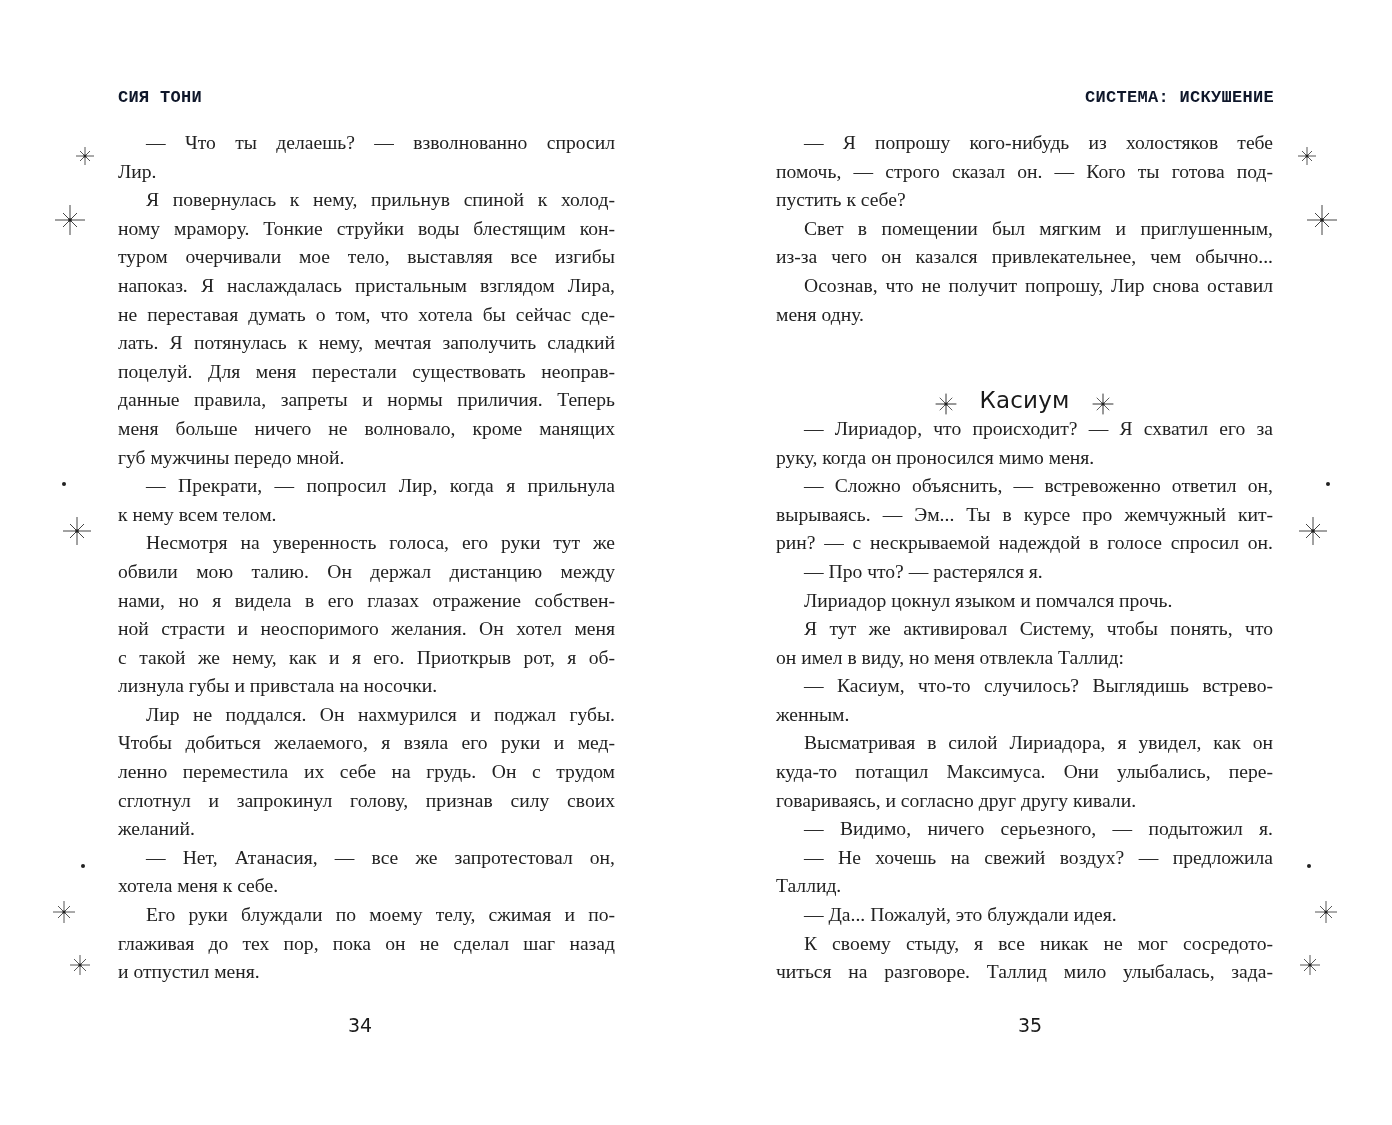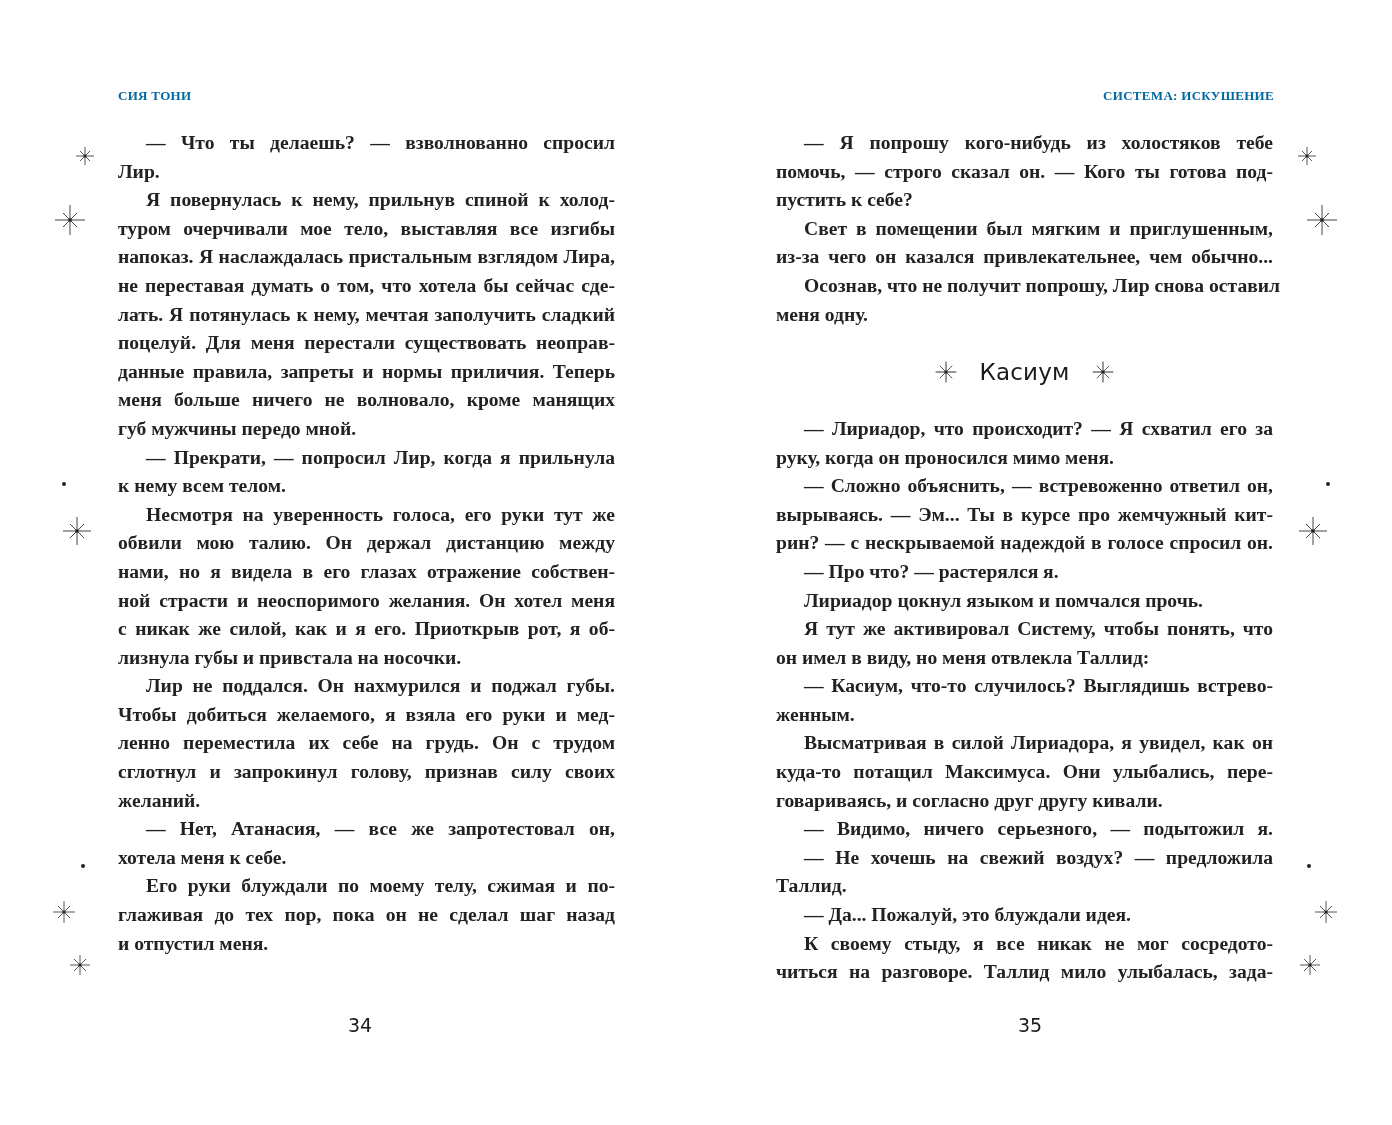--- a/index.html
+++ b/index.html
@@ -19,25 +19,25 @@
     position: absolute;
     top: 0;
     height: 1125px;
   }
   .page-left { left: 0; width: 696px; }
   .page-right { left: 696px; width: 696px; }
 
   .running-head {
     position: absolute;
     top: 88px;
-    font-family: Liberation Serif, serif;
-    font-size: 13px;
+    font-family: Liberation Mono, monospace;
+    font-size: 17px;
     font-weight: bold;
     letter-spacing: 0.3px;
-    color: #0369a1;
+    color: #0f172a;
     white-space: nowrap;
   }
   .page-left .running-head { left: 118px; }
   .page-right .running-head { right: 118px; }
 
   .text-block {
     position: absolute;
     top: 129px;
     width: 497px;
     font-size: 19.6px;
@@ -45,32 +45,31 @@
   }
   .page-left .text-block { left: 118px; }
   .page-right .text-block { left: 80px; }
 
   .line {
     display: block;
     height: 28.6px;
     white-space: nowrap;
     text-align: justify;
     text-align-last: justify;
-    font-weight: bold;
   }
   .line.last {
     text-align-last: left;
   }
   .line.indent {
     padding-left: 28px;
   }
 
   .scene-break {
     display: flex;
-    align-items: center;
+    align-items: flex-end;
     justify-content: center;
     height: 85.8px;
     gap: 22px;
   }
   .scene-break .scene-title {
     font-family: "DejaVu Sans", "Liberation Sans", sans-serif;
     font-size: 23px;
     font-weight: normal;
     color: #1a1a1a;
     letter-spacing: 0.2px;
@@ -104,35 +103,36 @@
 </style>
 </head>
 <body>
 
 <div class="page page-left">
   <div class="running-head">СИЯ ТОНИ</div>
   <div class="text-block" id="left-body">
       <span class="line indent">— Что ты делаешь? — взволнованно спросил</span>
       <span class="line last">Лир.</span>
       <span class="line indent">Я повернулась к нему, прильнув спиной к холод-</span>
+      <span class="line">ному мрамору. Тонкие струйки воды блестящим кон-</span>
       <span class="line">туром очерчивали мое тело, выставляя все изгибы</span>
       <span class="line">напоказ. Я наслаждалась пристальным взглядом Лира,</span>
       <span class="line">не переставая думать о том, что хотела бы сейчас сде-</span>
       <span class="line">лать. Я потянулась к нему, мечтая заполучить сладкий</span>
       <span class="line">поцелуй. Для меня перестали существовать неоправ-</span>
       <span class="line">данные правила, запреты и нормы приличия. Теперь</span>
       <span class="line">меня больше ничего не волновало, кроме манящих</span>
       <span class="line last">губ мужчины передо мной.</span>
       <span class="line indent">— Прекрати, — попросил Лир, когда я прильнула</span>
       <span class="line last">к нему всем телом.</span>
       <span class="line indent">Несмотря на уверенность голоса, его руки тут же</span>
       <span class="line">обвили мою талию. Он держал дистанцию между</span>
       <span class="line">нами, но я видела в его глазах отражение собствен-</span>
       <span class="line">ной страсти и неоспоримого желания. Он хотел меня</span>
-      <span class="line">с никак же силой, как и я его. Приоткрыв рот, я об-</span>
+      <span class="line">с такой же нему, как и я его. Приоткрыв рот, я об-</span>
       <span class="line last">лизнула губы и привстала на носочки.</span>
       <span class="line indent">Лир не поддался. Он нахмурился и поджал губы.</span>
       <span class="line">Чтобы добиться желаемого, я взяла его руки и мед-</span>
       <span class="line">ленно переместила их себе на грудь. Он с трудом</span>
       <span class="line">сглотнул и запрокинул голову, признав силу своих</span>
       <span class="line last">желаний.</span>
       <span class="line indent">— Нет, Атанасия, — все же запротестовал он,</span>
       <span class="line last">хотела меня к себе.</span>
       <span class="line indent">Его руки блуждали по моему телу, сжимая и по-</span>
       <span class="line">глаживая до тех пор, пока он не сделал шаг назад</span>

